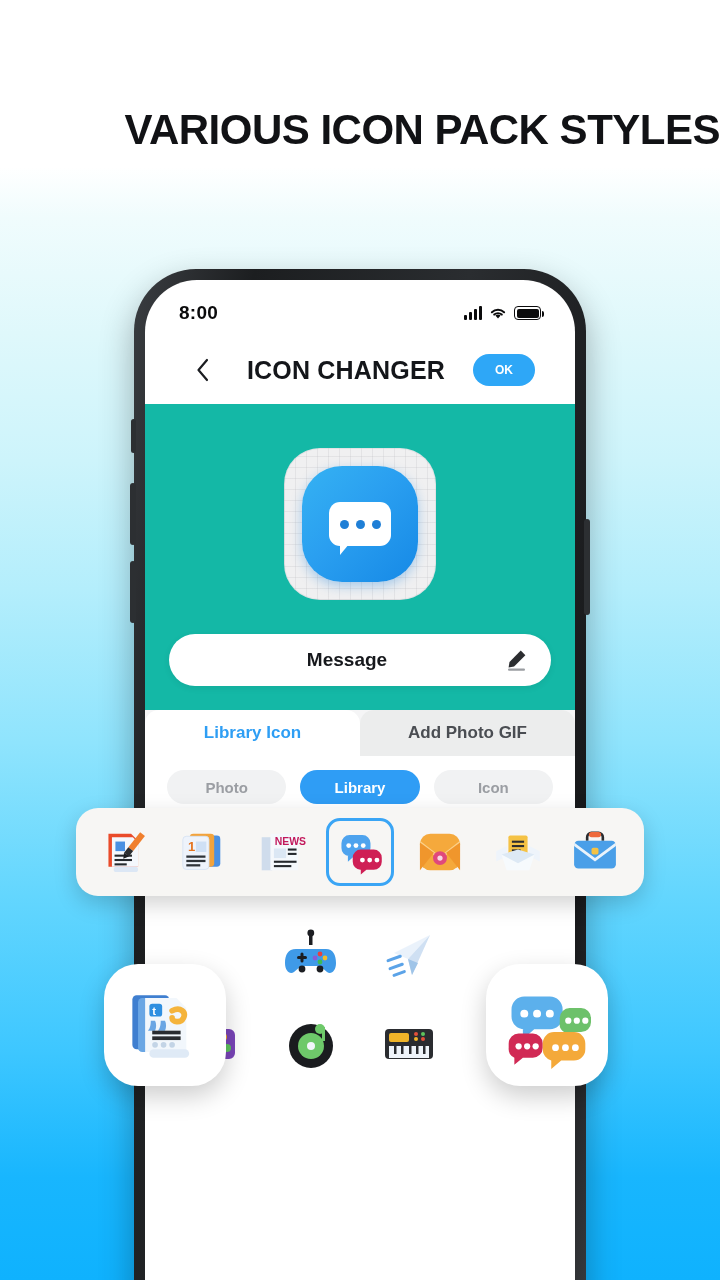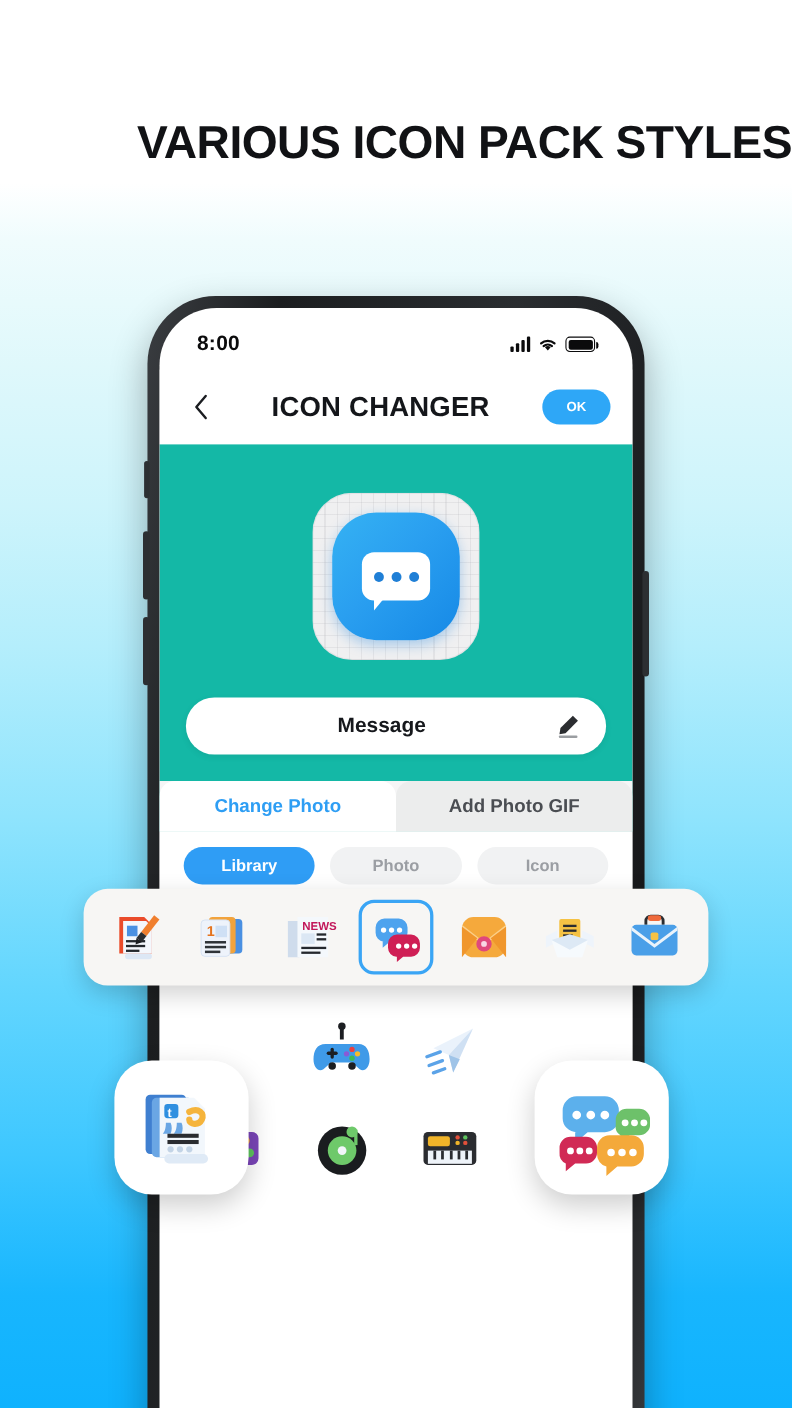--- a/index.html
+++ b/index.html
@@ -70,21 +70,21 @@
   }
   .batt::after {
     content:""; position: absolute; right: -4px; top: 4px;
     width: 2.5px; height: 6px; background: #0b0b0c; border-radius: 0 2px 2px 0;
   }
   .batt span { display: block; height: 100%; width: 100%; background: #0b0b0c; border-radius: 2px; }
 
   
   .appbar {
     height: 68px; display: flex; align-items: center;
-    padding: 0 20px; background: #fff;
+    padding: 0 40px; background: #fff;
   }
   .back-btn {
     width: 34px; height: 34px; display: flex;
     align-items: center; justify-content: center;
   }
   .back-btn svg { display: block; }
   .app-title {
     flex: 1; text-align: center; font-size: 25px; font-weight: 700;
     color: #14161a; letter-spacing: .2px;
   }
@@ -268,28 +268,28 @@
         <div class="name-text">Message</div>
         <div class="pencil">
           <svg width="24" height="24" viewBox="0 0 24 24">
             <path d="M16.8 2.6 l4.6 4.6 -11.3 11.3 -5.5 .9 .9 -5.5 Z" fill="#2b2d30"></path>
             <rect x="4" y="20.6" width="17" height="2.2" rx="1.1" fill="#9a9da1"></rect>
           </svg>
         </div>
       </div>
 
       <div class="tabbar">
-        <div class="tab active">Change Photo</div>
+        <div class="tab active">Library Icon</div>
         <div class="tab">Add Photo GIF</div>
       </div>
     </div>
 
     <div class="pills">
+      <div class="pill">Photo</div>
       <div class="pill active">Library</div>
-      <div class="pill">Photo</div>
       <div class="pill">Icon</div>
     </div>
 
     <div class="grid">
       <div class="gicon">
         <svg width="62" height="62" viewBox="0 0 62 62">
           <rect x="24" y="12" width="28" height="36" rx="4" fill="#4a90e2"></rect>
           <rect x="17" y="10" width="28" height="38" rx="4" fill="#f2a33c"></rect>
           <rect x="9" y="13" width="30" height="38" rx="4" fill="#eef3fb" stroke="#d6e2f2"></rect>
           <text x="15" y="30" font-size="15" font-weight="700" fill="#e4741f" font-family="Liberation Sans,sans-serif">1</text>

